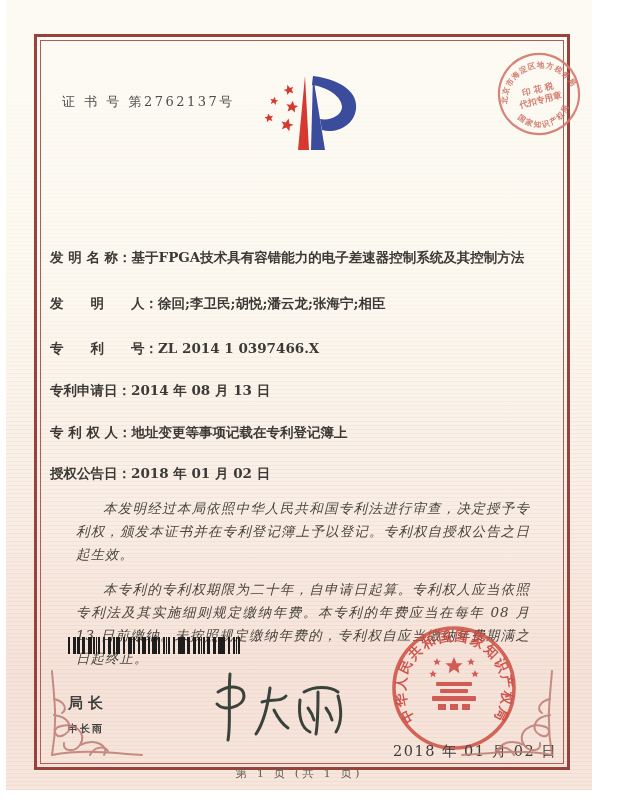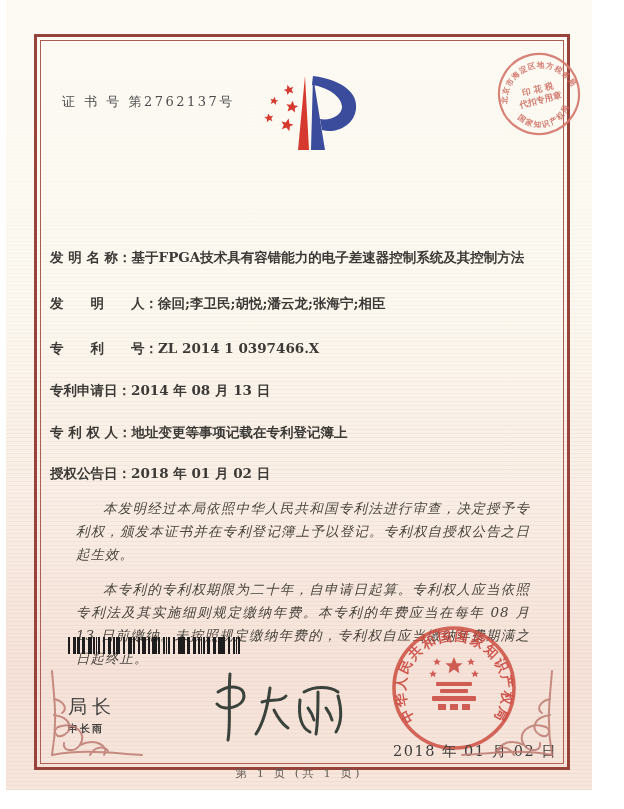--- a/index.html
+++ b/index.html
@@ -64,21 +64,21 @@
     position:absolute;left:62px;top:637px;width:173px;height:17px;
     background:
       repeating-linear-gradient(90deg,#1d1d1d 0 2px,transparent 2px 5px),
       repeating-linear-gradient(90deg,#1d1d1d 0 1px,transparent 1px 7px),
       repeating-linear-gradient(90deg,transparent 0 9px,#1d1d1d 9px 11px,transparent 11px 13px);
   }
 
   .official-title{
     position:absolute;left:62px;top:694px;
     font-family:"DejaVu Sans","Liberation Sans",sans-serif;
-    font-size:19px;font-weight:normal;letter-spacing:5px;color:#42413f;
+    font-size:15px;font-weight:bold;letter-spacing:5px;color:#42413f;
   }
   .official-name{
     position:absolute;left:62px;top:722px;
     font-family:"DejaVu Sans","Liberation Sans",sans-serif;
     font-size:10px;font-weight:bold;letter-spacing:2px;color:#42413f;
   }
   .signature{position:absolute;left:198px;top:662px;width:150px;height:90px;}
 
   .official-seal{position:absolute;left:384px;top:624px;width:128px;height:128px;opacity:0.92;}
 

